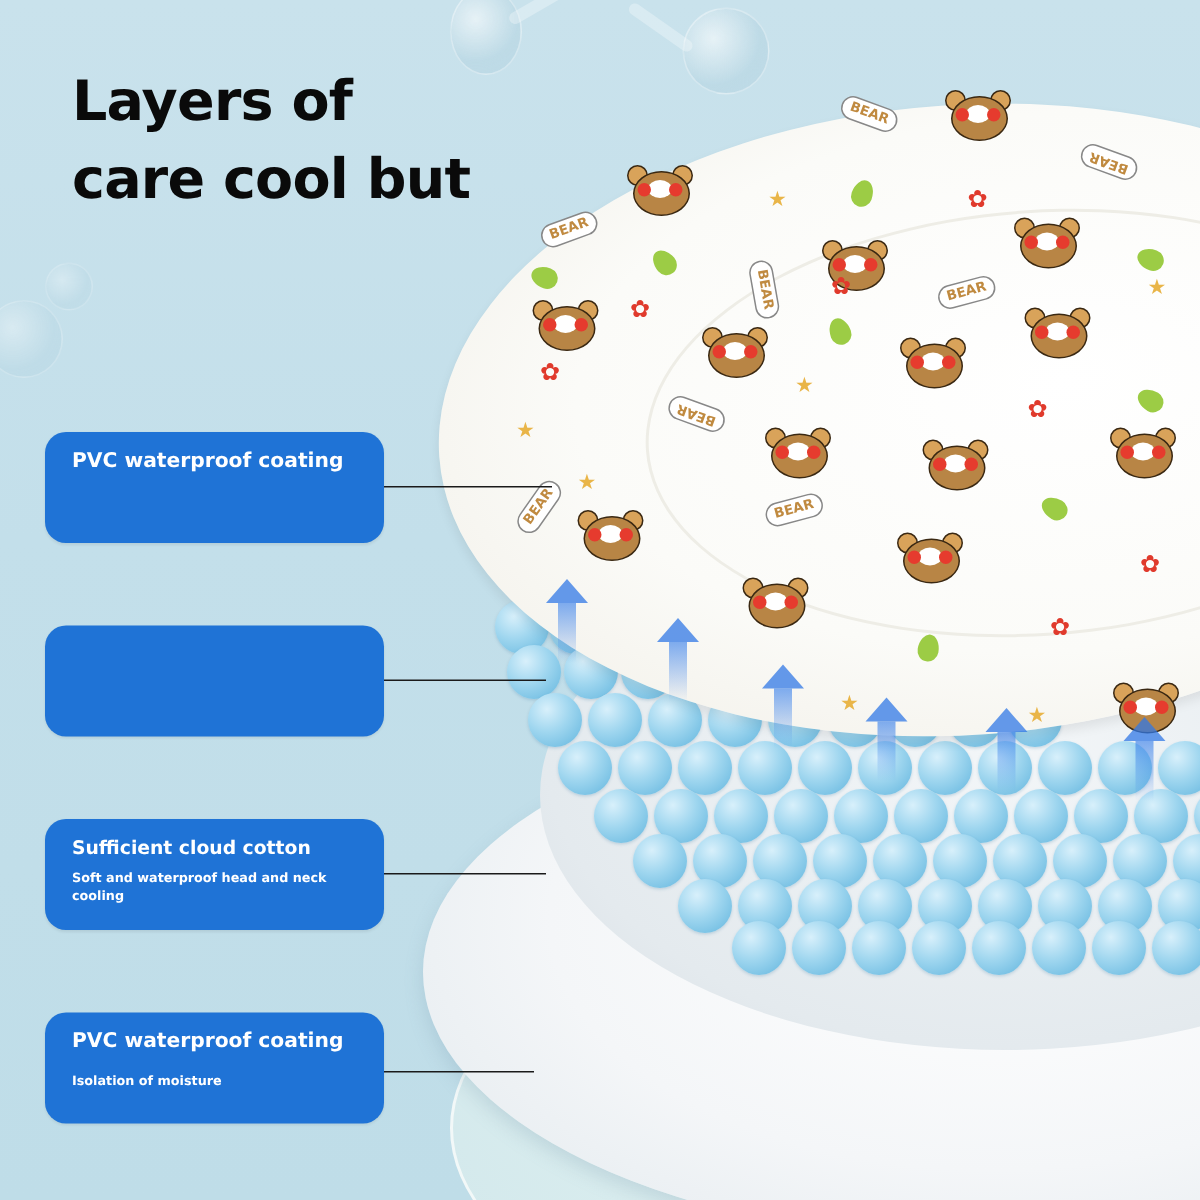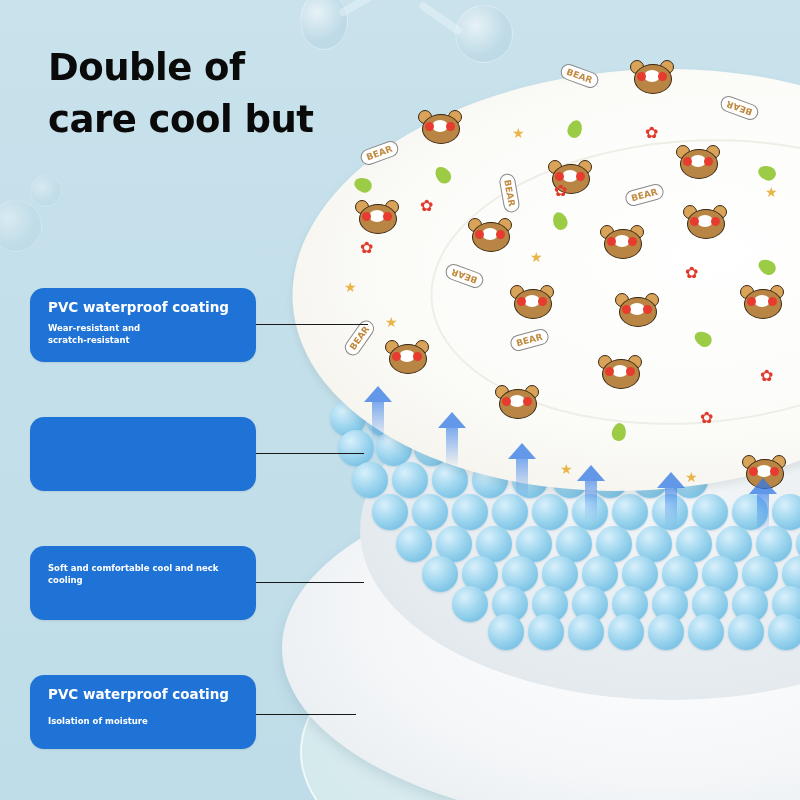--- a/index.html
+++ b/index.html
@@ -89,21 +89,21 @@
 <div>
   <div class="molecule" style="left:300px;top:-8px;width:46px;height:56px;"></div>
   <div class="molecule" style="left:455px;top:5px;width:56px;height:56px;"></div>
   <div class="bond" style="left:340px;top:10px;width:60px;transform:rotate(-30deg);"></div>
   <div class="bond" style="left:420px;top:0px;width:50px;transform:rotate(35deg);"></div>
   <div class="molecule" style="left:-10px;top:200px;width:50px;height:50px;opacity:0.6;"></div>
   <div class="molecule" style="left:30px;top:175px;width:30px;height:30px;opacity:0.5;"></div>
 </div>
 
 <div class="headline">
-  <div>Double of</div>
+  <div>Layers of</div>
   <div>care cool but</div>
 </div>
 
 <div>
   <div class="layer-bottom"></div>
   <div class="layer-cotton"></div>
   <div class="layer-gel-base"></div>
 
   <div id="beads">
       <div class="bead" style="left: 338px; top: 370px;"></div>
@@ -354,32 +354,29 @@
   </div>
 </div>
 
 <div class="connector" style="left:256px;top:324px;width:112px;"></div>
 <div class="connector" style="left:256px;top:453px;width:108px;"></div>
 <div class="connector" style="left:256px;top:582px;width:108px;"></div>
 <div class="connector" style="left:256px;top:714px;width:100px;"></div>
 
 <div class="callout" style="top:288px;">
   <div class="title">PVC waterproof coating</div>
+</div>
+
+<div class="callout" style="top:417px;padding-top:9px;">
+</div>
+
+<div class="callout" style="top:546px;">
+  <div class="title" style="font-size:12.5px;">Sufficient cloud cotton</div>
   <div class="desc">
-    <div>Wear-resistant and</div>
-    <div>scratch-resistant</div>
-  </div>
-</div>
-
-<div class="callout" style="top:417px;padding-top:9px;">
-</div>
-
-<div class="callout" style="top:546px;">
-  <div class="desc">
-    <div>Soft and comfortable cool and neck</div>
+    <div>Soft and waterproof head and neck</div>
     <div>cooling</div>
   </div>
 </div>
 
 <div class="callout" style="top:675px;">
   <div class="title">PVC waterproof coating</div>
   <div class="desc" style="margin-top:12px;">
     <div>Isolation of moisture</div>
   </div>
 </div>

